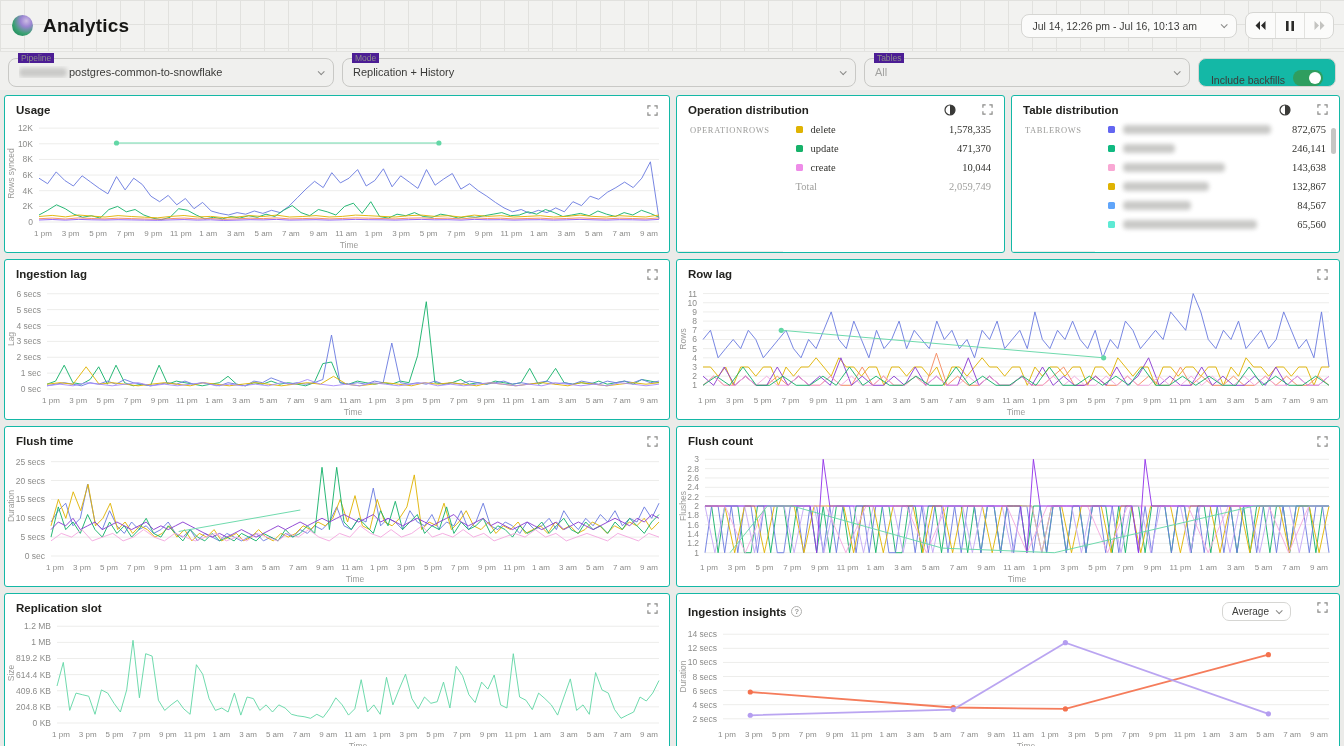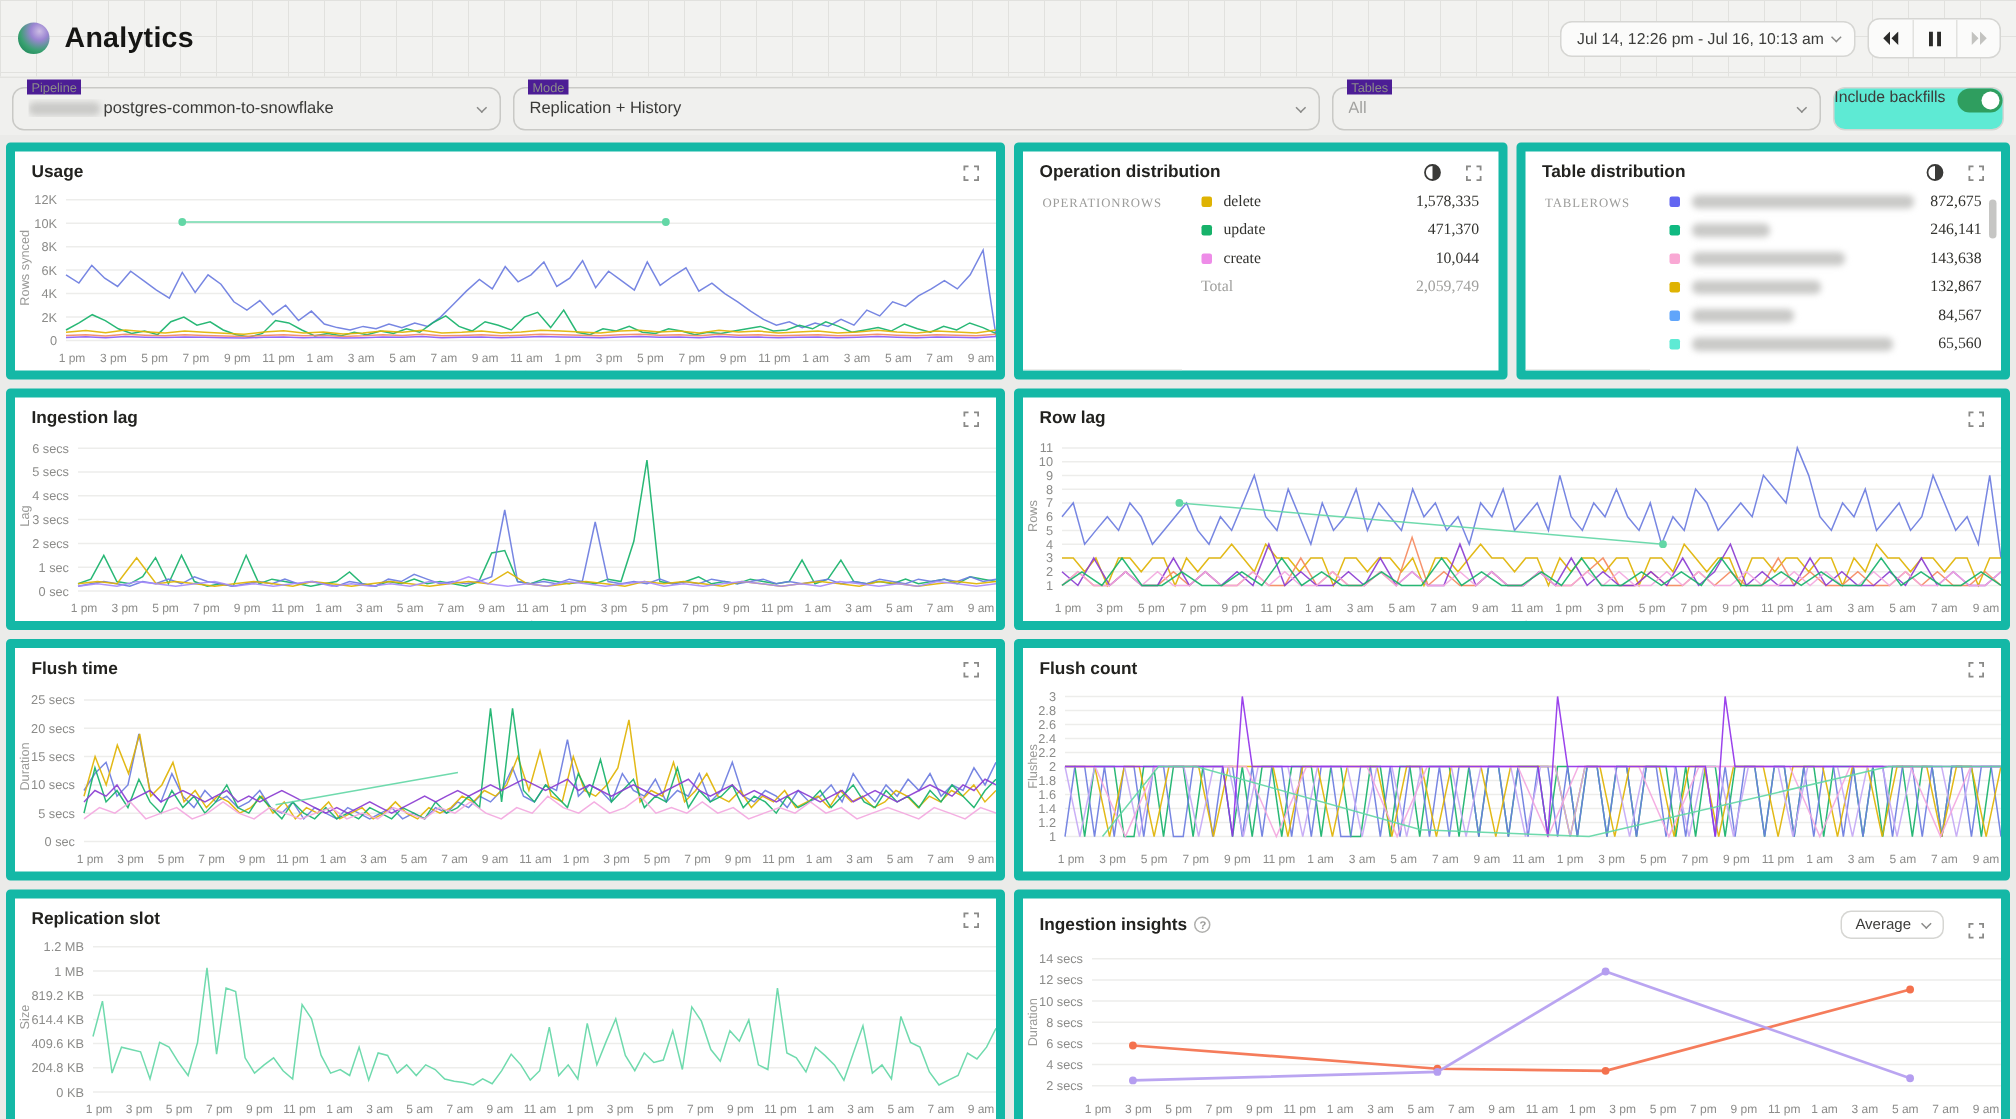--- a/index.html
+++ b/index.html
@@ -17,51 +17,51 @@
     border-bottom:1px solid #e3e3e0;
   }
   .brand { display:flex; align-items:center; gap:10px; }
   .logo-sphere {
     width:21px; height:21px; border-radius:50%;
     background:radial-gradient(circle at 68% 28%, #cdbde4 0%, #9b85d2 28%, #3aa172 62%, #0f7a4c 100%);
   }
   .app-title { font-size:19px; font-weight:700; color:#161614; letter-spacing:.2px; }
   .header-right { display:flex; align-items:center; gap:8px; }
   .date-btn {
-    display:flex; align-items:center; gap:5px; background:#fbfbfa;
+    display:flex; align-items:center; gap:24px; background:#fbfbfa;
     border:1px solid #d6d6d3; border-radius:8px; padding:5px 10px;
     font-size:10.5px; color:#3c3c3a; cursor:pointer;
   }
   .chev { width:5px; height:5px; border-right:1.3px solid #8a8a88; border-bottom:1.3px solid #8a8a88; transform:rotate(45deg) translateY(-1px); display:inline-block; }
   .playback { display:flex; background:#fbfbfa; border:1px solid #d6d6d3; border-radius:8px; overflow:hidden; }
   .pb-btn { width:29px; height:25px; display:flex; align-items:center; justify-content:center; cursor:pointer; }
   .pb-btn + .pb-btn { border-left:1px solid #e2e2df; }
 
   
   .filter-bar { height:38px; background:#f0f0ee; display:flex; align-items:center; gap:8px; padding:2px 8px 0; }
   .field { position:relative; height:29px; border:1px solid #c9c9c6; border-radius:8px; display:flex; align-items:center; padding:0 10px; background:transparent; cursor:pointer; }
   .field-label { position:absolute; top:-6px; left:9px; font-size:8.5px; color:#8c8c8a; background:#4c1d95; padding:0 3px; }
   .field-value { font-size:11px; color:#3a3a38; white-space:nowrap; overflow:hidden; display:flex; align-items:center; gap:0; flex:1; }
   .field .chev { margin-left:auto; }
   .muted { color:#a2a2a0; }
   .f-pipeline { width:326px; } .f-tables { width:326px; } .f-mode { flex:1; }
   .blur-blob { display:inline-block; height:9px; border-radius:4px; background:#c9c9c7; filter:blur(2px); margin-right:2px; }
-  .backfills { height:29px; display:flex; align-items:flex-start; gap:8px; background:#5eead4; border:1px solid #d6d6d3; border-radius:8px; padding:0 0; font-size:10.5px; color:#3c3c3a; }
+  .backfills { height:29px; display:flex; align-items:flex-end; gap:8px; background:#14b8a6; border:1px solid #d6d6d3; border-radius:8px; padding:0 12px; font-size:10.5px; color:#3c3c3a; }
   .toggle { width:30px; height:16px; border-radius:9px; background:#2f9e5f; position:relative; cursor:pointer; }
   .toggle-knob { position:absolute; right:2px; top:2px; width:12px; height:12px; border-radius:50%; background:#fff; }
 
   
   .grid { padding:5px 4px; display:flex; flex-direction:column; gap:6px; }
   .row { display:flex; gap:6px; }
-  .card { background:#fff; border:6px solid #14b8a6; border-radius:3px; display:flex; flex-direction:column; overflow:hidden; position:relative; }
+  .card { background:#fff; border:1px solid #14b8a6; border-radius:3px; display:flex; flex-direction:column; overflow:hidden; position:relative; }
   .h158 { height:158px; } .h161 { height:161px; }
   .w-usage { flex:0 0 666px; } .w-third { flex:1; } .w-half-l { flex:0 0 666px; } .w-half-r { flex:1; }
   .card-head { display:flex; align-items:center; justify-content:space-between; padding:8px 11px 2px; }
   .card-title { font-size:11.5px; font-weight:700; color:#22221f; display:flex; align-items:center; gap:5px; }
-  .head-icons { display:flex; align-items:flex-end; gap:16px; }
+  .head-icons { display:flex; align-items:flex-start; gap:26px; }
   .icon-btn { cursor:pointer; display:flex; align-items:center; }
   .help-circ { width:11px; height:11px; border:1px solid #b0b0ae; border-radius:50%; color:#9a9a98; font-size:7.5px; font-weight:700; display:inline-flex; align-items:center; justify-content:center; }
   .avg-dd { display:flex; align-items:center; gap:7px; border:1px solid #d6d6d3; border-radius:7px; padding:3px 9px; font-size:10px; color:#3c3c3a; cursor:pointer; }
   .chart-box { flex:1; position:relative; }
 
   
   .dtable { display:flex; flex-direction:row; padding-top:2px; overflow:hidden; flex:1;font-family:Liberation Serif, serif; }
   .thead { display:flex; justify-content:space-between; padding:5px 13px 5px; font-size:8.5px; letter-spacing:.6px; color:#9c9c9a; border-bottom:1px solid #ececea; }
   .tbody { overflow:hidden; flex:1; }
   .trow { display:flex; justify-content:space-between; align-items:center; padding:4px 13px; font-size:10.5px; color:#33332f; }

